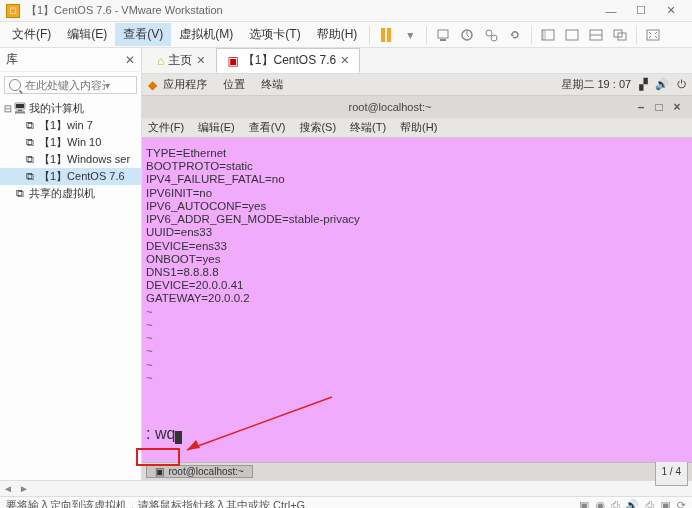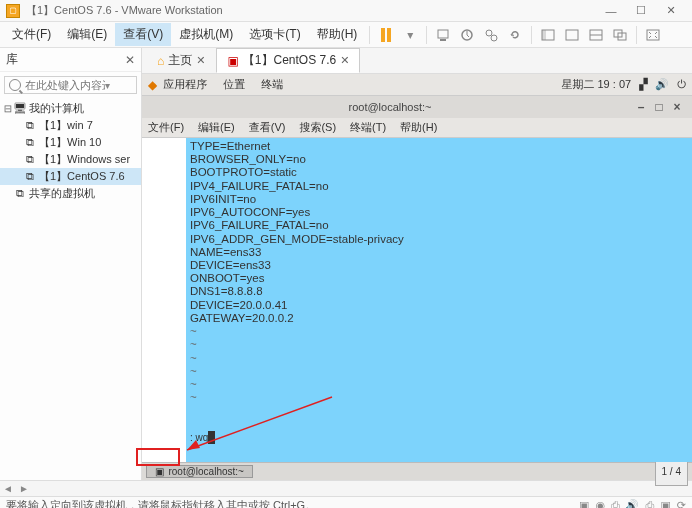--- a/index.html
+++ b/index.html
@@ -39,24 +39,24 @@
 .gnome-bar { height: 22px; background: #e8e6e3; display: flex; align-items: center; font-size: 11px; color: #333; padding: 0 6px; border-bottom: 1px solid #ccc; }
 .gnome-bar .gic { color: #e07800; margin-right: 6px; font-size: 12px; }
 .gnome-bar .gitem { margin-right: 16px; }
 .gnome-bar .spacer { flex: 1; }
 .gnome-bar .sym { margin-left: 8px; color: #333; }
 .term-title { height: 22px; background: #dcdad7; display: flex; align-items: center; padding: 0 6px; font-size: 11px; color: #444; }
 .term-title .tt { flex: 1; text-align: center; }
 .term-title .wb { width: 18px; text-align: center; font-size: 12px; color: #555; cursor: pointer; font-weight: bold; }
 .term-menu { height: 20px; background: #e8e6e3; display: flex; align-items: center; padding: 0 6px; font-size: 11px; border-bottom: 1px solid #ccc; }
 .term-menu .tm { margin-right: 14px; }
-.term-body { flex: 1; background: #7dd3fc; font-family: "Courier New", monospace; font-size: 11.5px; color: #333; padding: 2px 0 0 4px; line-height: 1.15; position: relative; overflow: hidden; margin-left: 44px; }
+.term-body { flex: 1; background: #f0abfc; font-family: "Courier New", monospace; font-size: 11.5px; color: #333; padding: 9px 0 0 4px; line-height: 1.15; position: relative; overflow: hidden; }
 .term-body .line { white-space: pre; }
 .term-body .tilde { color: #666; }
-.vim-cmd { position: absolute; bottom: 18px; left: 4px; font-family: "Courier New", monospace; font-size: 10px; }
+.vim-cmd { position: absolute; bottom: 18px; left: 4px; font-family: "Courier New", monospace; font-size: 16px; }
 .cursor { display: inline-block; width: 7px; height: 13px; background: #333; vertical-align: text-bottom; }
 .task { height: 18px; background: #dcdad7; display: flex; align-items: center; padding: 0 4px; font-size: 10px; border-top: 1px solid #bbb; }
 .task .titem { background: #c8c6c3; border: 1px solid #999; padding: 0 8px; display: flex; align-items: center; gap: 4px; }
 .task .pager { margin-left: auto; background: #eee; border: 1px solid #aaa; padding: 8px 6px; }
 .arrow-annot { position: absolute; pointer-events: none; }
 .red-box { position: absolute; border: 2px solid #e02020; }
 .bottom-scroll { height: 16px; border-top: 1px solid #ddd; display: flex; align-items: center; background: #f5f5f5; }
 .bottom-scroll .sbtn { width: 16px; text-align: center; color: #888; font-size: 10px; }
 .statusbar { height: 18px; border-top: 1px solid #ddd; display: flex; align-items: center; padding: 0 6px; font-size: 11px; color: #555; background: #fafafa; }
 .statusbar .sicons { margin-left: auto; display: flex; gap: 6px; color: #888; }
@@ -225,28 +225,26 @@
       <span class="tm">编辑(E)</span>
       <span class="tm">查看(V)</span>
       <span class="tm">搜索(S)</span>
       <span class="tm">终端(T)</span>
       <span class="tm">帮助(H)</span>
     </div>
 
     <div class="term-body">
       <div id="term-lines">
           <div class="line">TYPE=Ethernet</div>
-          <div class="line">BROWSER_ONLY=no</div>
           <div class="line">BOOTPROTO=static</div>
           <div class="line">IPV4_FAILURE_FATAL=no</div>
           <div class="line">IPV6INIT=no</div>
           <div class="line">IPV6_AUTOCONF=yes</div>
-          <div class="line">IPV6_FAILURE_FATAL=no</div>
           <div class="line">IPV6_ADDR_GEN_MODE=stable-privacy</div>
-          <div class="line">NAME=ens33</div>
+          <div class="line">UUID=ens33</div>
           <div class="line">DEVICE=ens33</div>
           <div class="line">ONBOOT=yes</div>
           <div class="line">DNS1=8.8.8.8</div>
           <div class="line">DEVICE=20.0.0.41</div>
           <div class="line">GATEWAY=20.0.0.2</div>
         </div>
       <div class="tilde">~</div>
       <div class="tilde">~</div>
       <div class="tilde">~</div>
       <div class="tilde">~</div>

